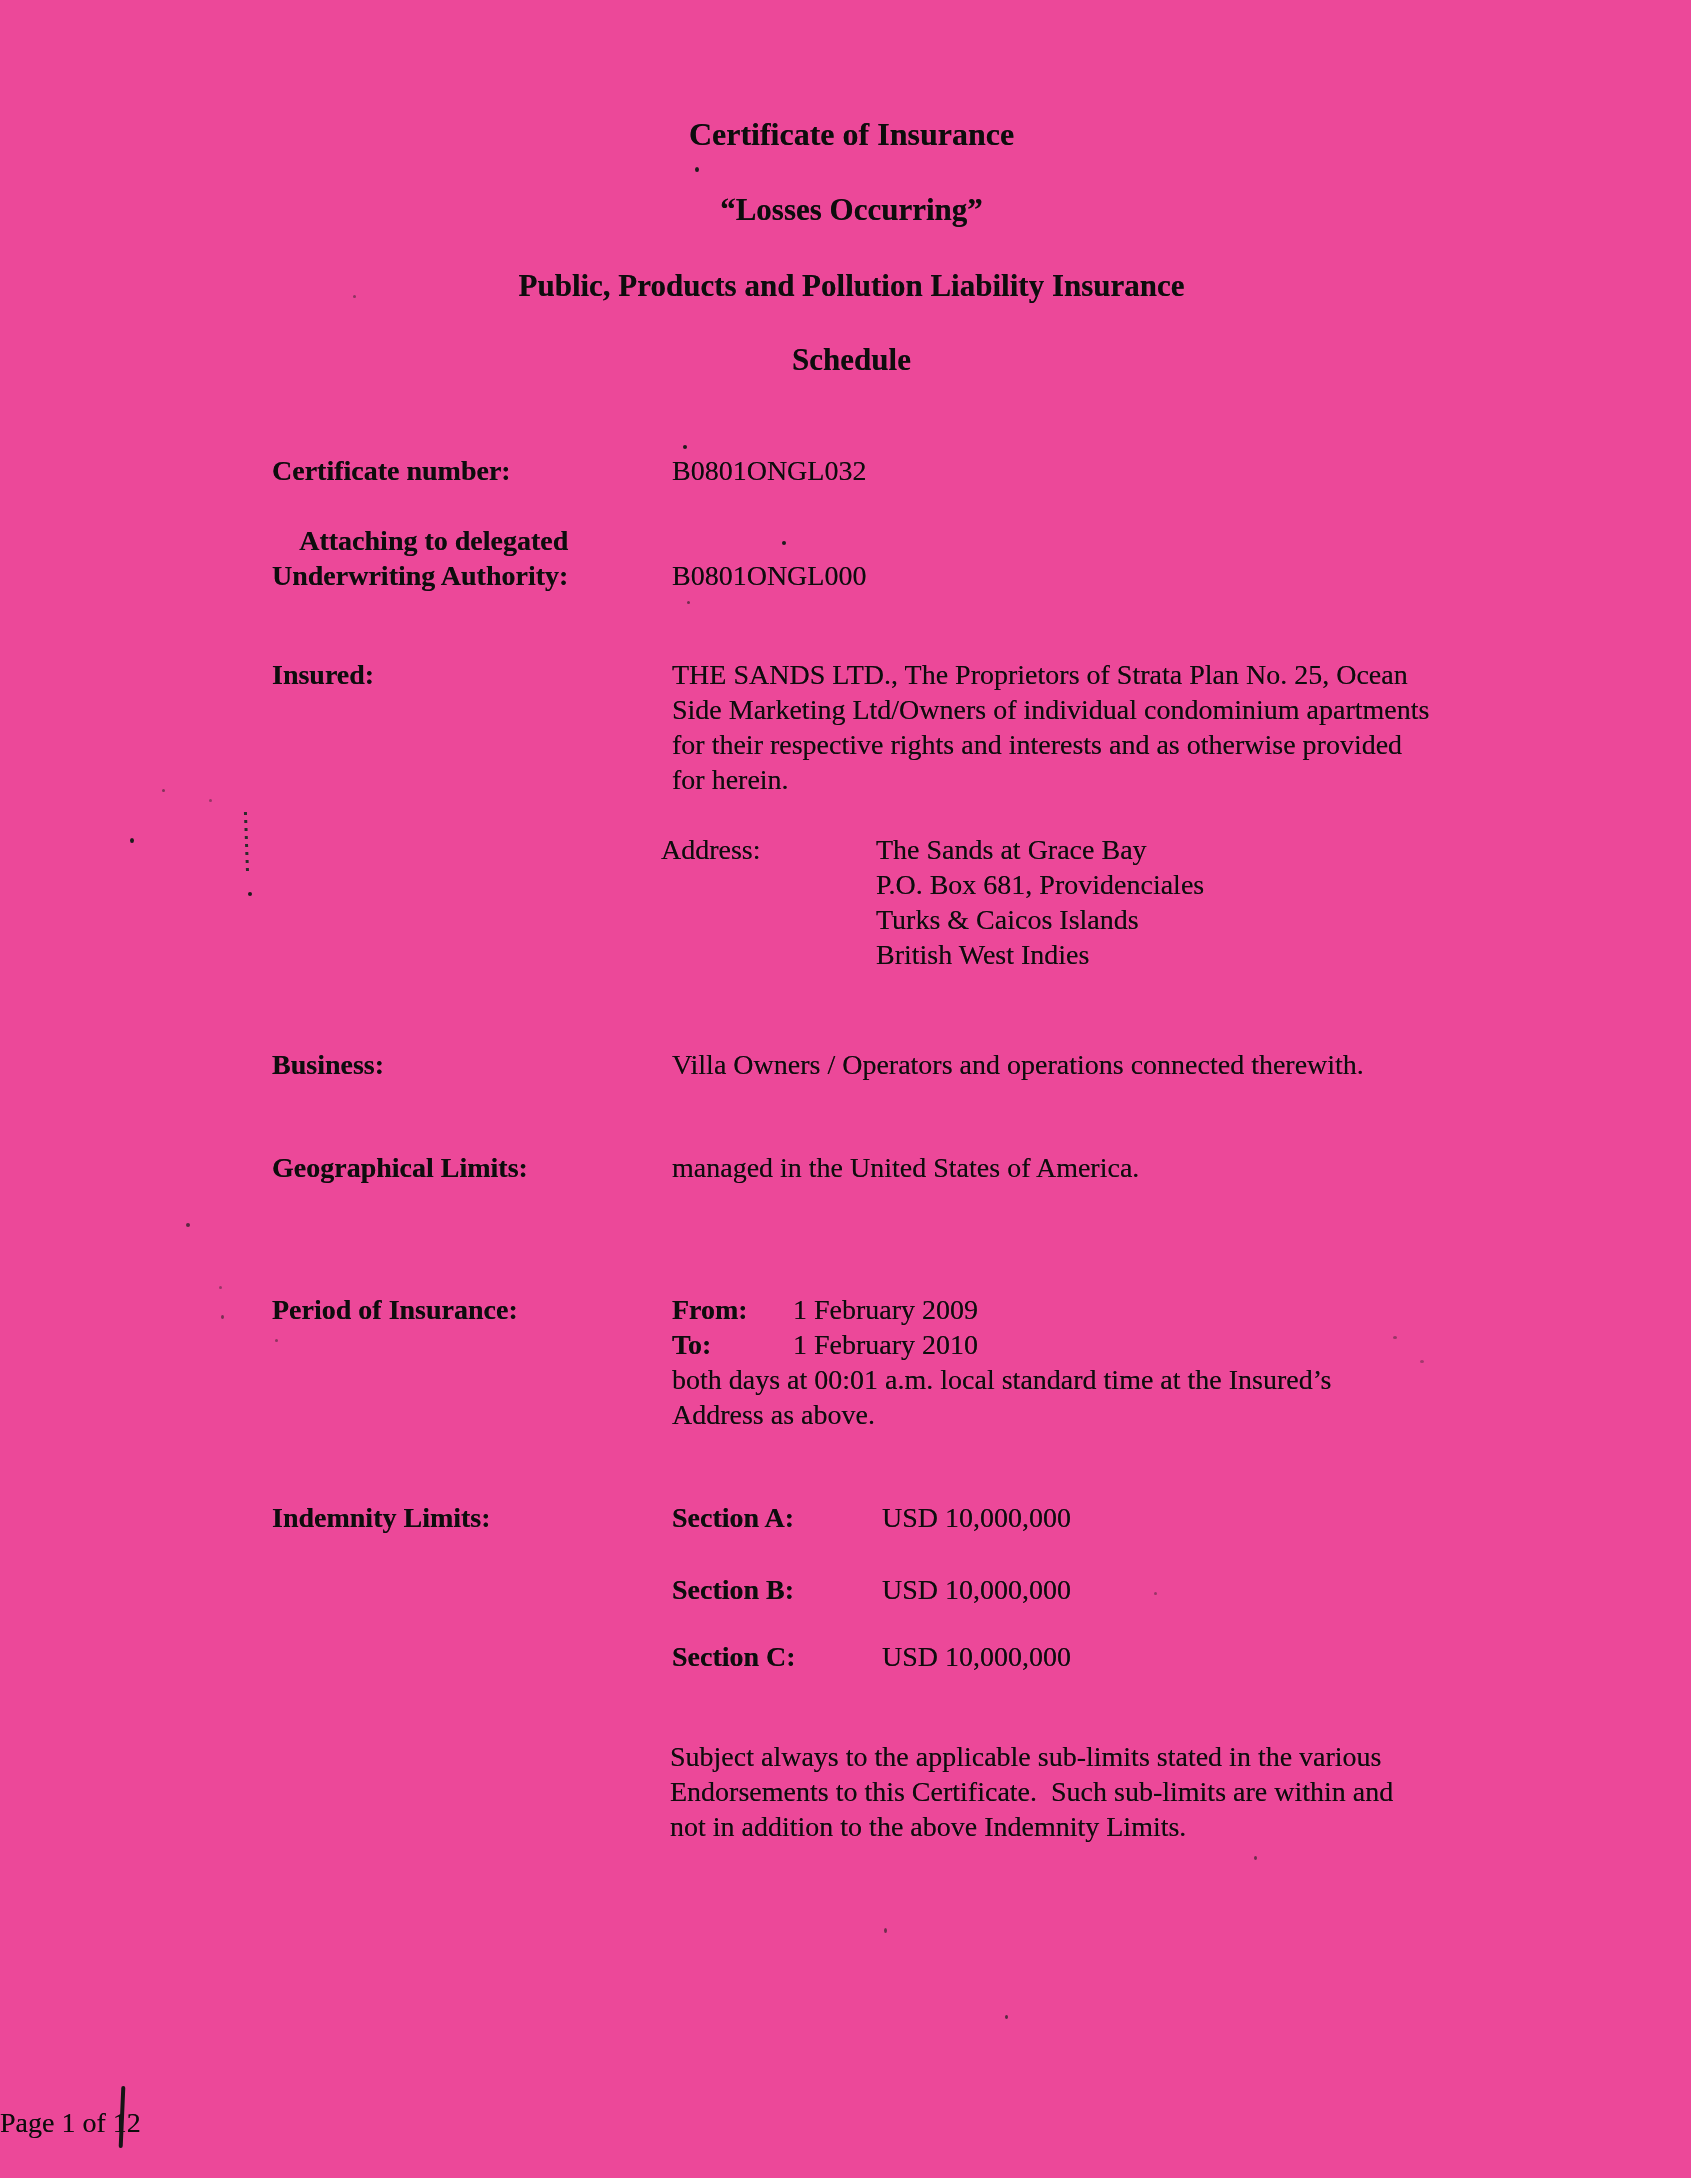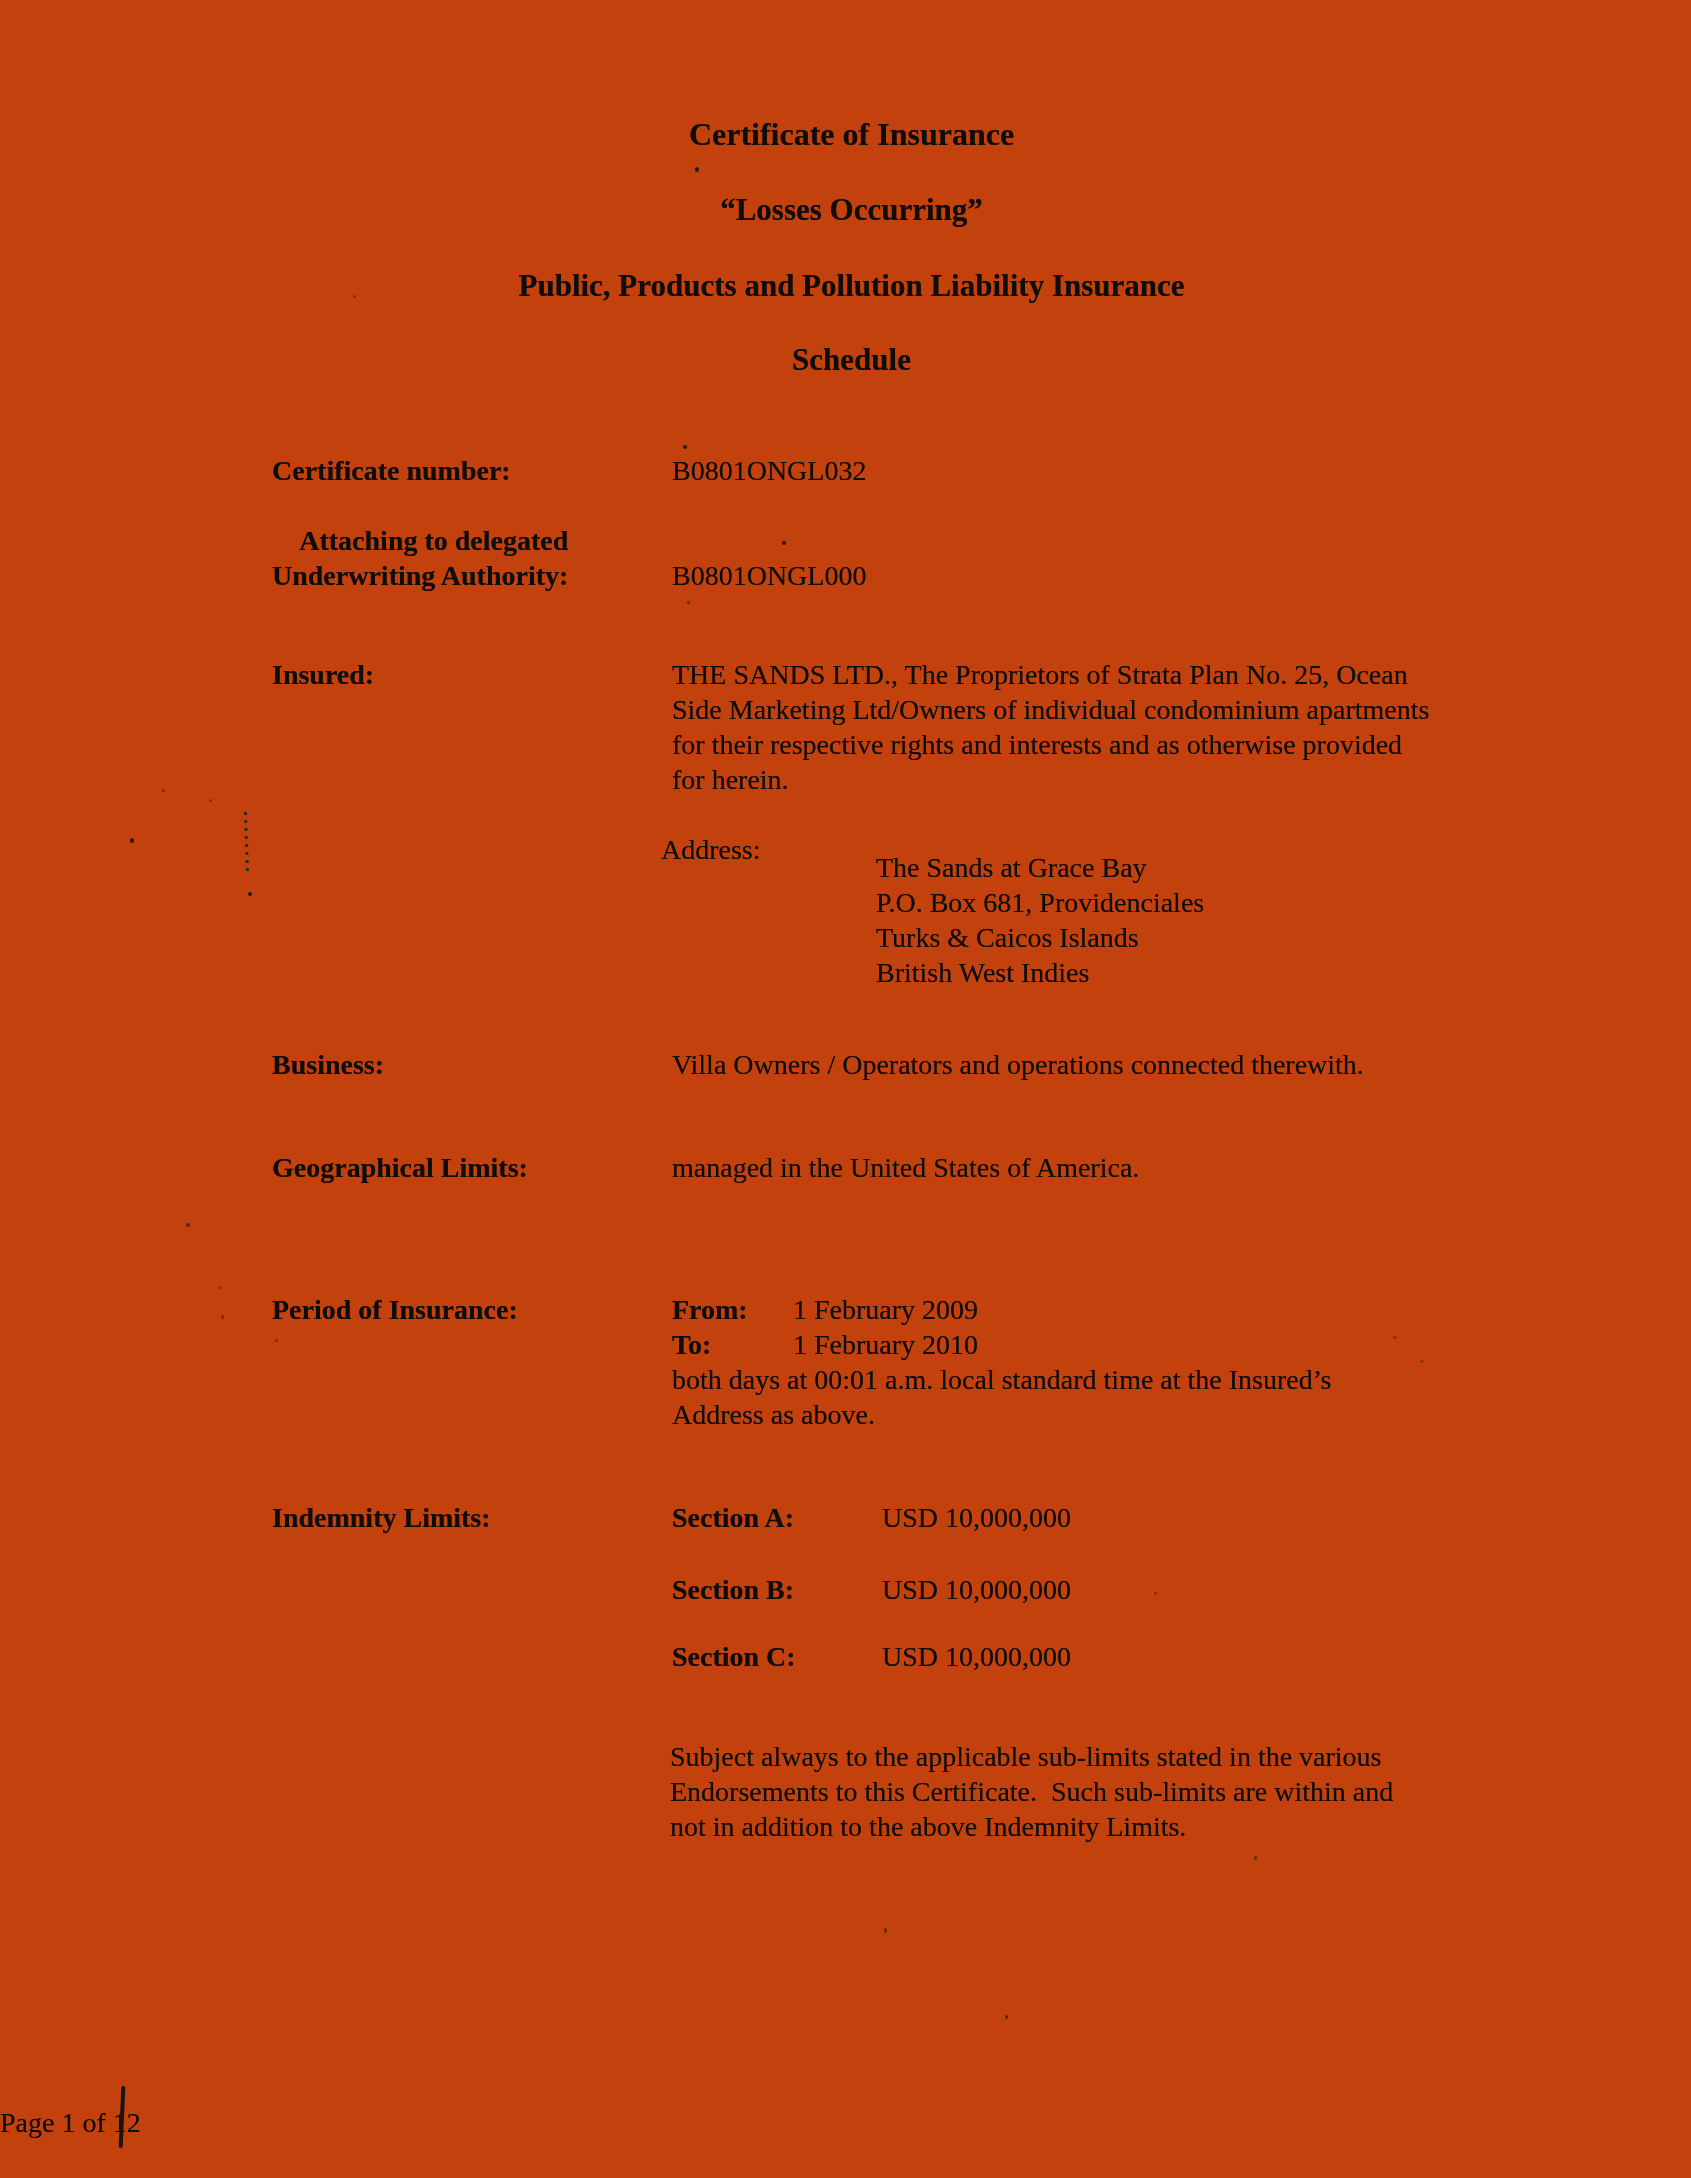--- a/index.html
+++ b/index.html
@@ -1,21 +1,21 @@
 <!DOCTYPE html>
 <html><head>
 <meta charset="utf-8">
 <style>
   * { margin:0; padding:0; box-sizing:border-box; }
   html,body { background:#ffffff; }
   .page {
     position:relative;
     width:1692px;
     height:2178px;
-    background:#c2410c;
+    background:#ec4899;
     font-family:"Liberation Serif","DejaVu Serif",serif;
     color:#0d0d0d;
     overflow:hidden;
     text-shadow:0 0 0.6px rgba(0,0,0,0.5);
   }
   .heading {
     position:absolute;
     left:0;
     width:1703px; 
     text-align:center;
@@ -28,21 +28,21 @@
   .h-lob      { top:269px; }
   .h-schedule { top:343px; }
 
   .row  { position:absolute; left:0; width:1692px; font-size:28px; line-height:35px; }
   .lbl  { position:absolute; left:272px; font-weight:700;text-align:right; }
   .val  { position:absolute; left:672px; }
   .line { white-space:pre; }
   .bold { font-weight:400; }
 
   .addr-lbl   { position:absolute; left:661px; font-weight:400; }
-  .addr-lines { position:absolute; left:876px;margin-top:18px; }
+  .addr-lines { position:absolute; left:876px; }
 
   .plabel { display:inline-block; width:121px; font-weight:700; }
   .sname  { display:inline-block; width:210px; font-weight:700; }
   .sect   { position:absolute; left:672px; white-space:pre; }
   .sect-b { top:72px; }
   .sect-c { top:139px; }
 
   .note-block { position:absolute; left:670px; }
 
   .footer {

